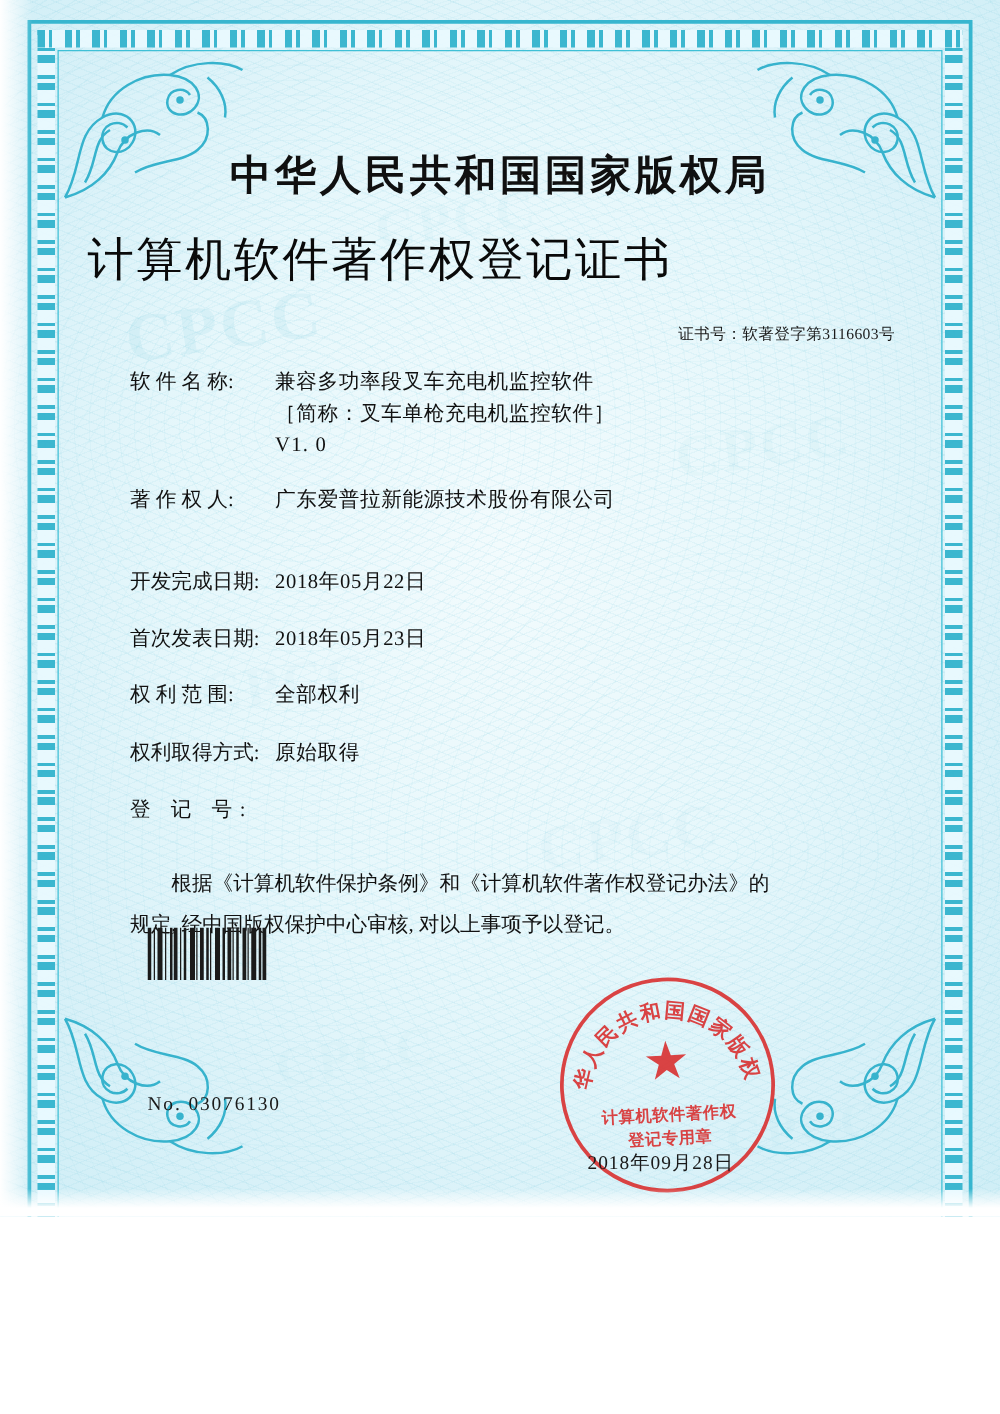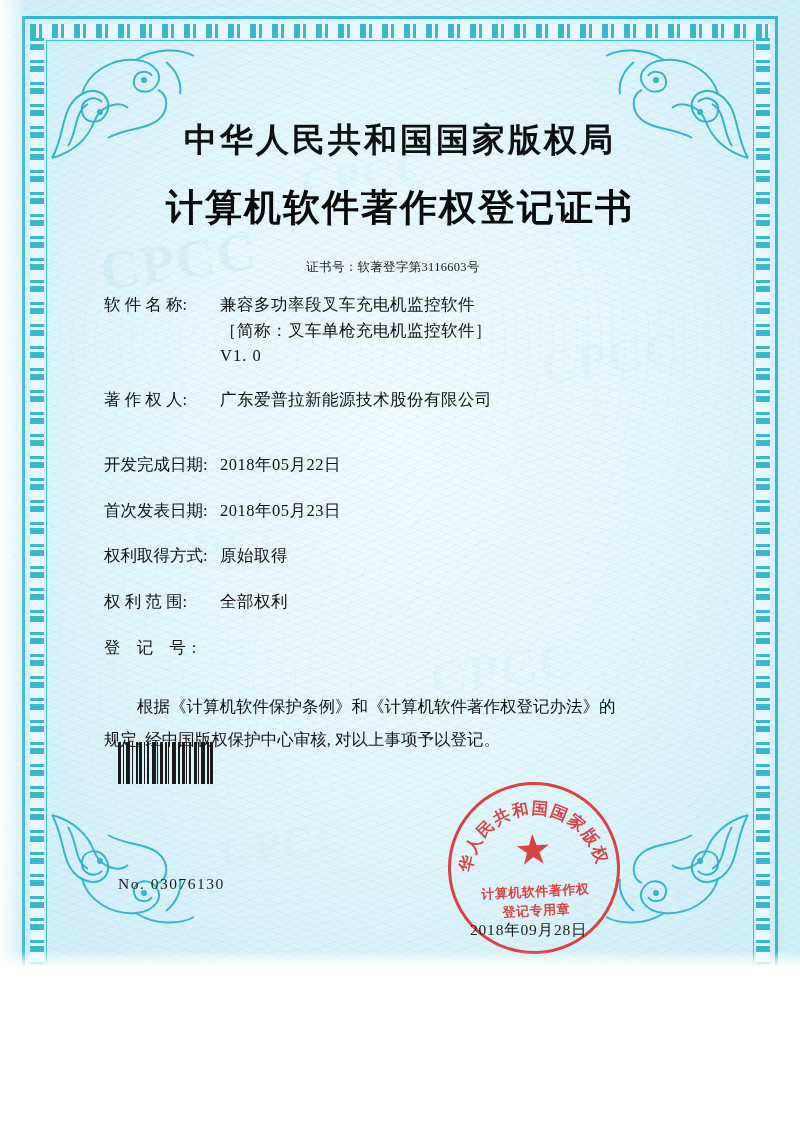--- a/index.html
+++ b/index.html
@@ -101,31 +101,30 @@
   .title-main {
     text-align: center;
     font-size: 33px;
     font-weight: bold;
     letter-spacing: 3px;
     color: #101010;
     margin-top: 48px;
     font-family: "Liberation Serif", serif;
   }
   .title-sub {
-    text-align: center;
     font-size: 37px;
-    font-weight: bold;
+    font-weight: normal;
     letter-spacing: 2px;
     color: #0a0a0a;
     margin-top: 20px;
     font-family: "Liberation Serif", serif;
   }
 
   .certno {
-    text-align: center;
+    text-align: right;
     font-size: 12.5px;
     color: #1a1a1a;
     margin-top: 26px;
     padding-right: 14px;
     letter-spacing: .3px;
   }
 
   .field-block { margin-top: 16px; }
   .field-row {
     display: flex;
@@ -350,27 +349,27 @@
         <div class="field-label">开发完成日期:</div>
         <div class="field-value">2018年05月22日</div>
       </div>
 
       <div class="field-row">
         <div class="field-label">首次发表日期:</div>
         <div class="field-value">2018年05月23日</div>
       </div>
 
       <div class="field-row">
+        <div class="field-label">权 利 范 围:</div>
+        <div class="field-value">全部权利</div>
+      </div>
+
+      <div class="field-row">
         <div class="field-label">权利取得方式:</div>
         <div class="field-value">原始取得</div>
-      </div>
-
-      <div class="field-row">
-        <div class="field-label">权 利 范 围:</div>
-        <div class="field-value">全部权利</div>
       </div>
 
       <div class="field-row">
         <div class="field-label sp">登  记  号:</div>
       </div>
 
     </div>
 
     <div class="para">
       <span class="indent">根据《计算机软件保护条例》和《计算机软件著作权登记办法》的</span>

